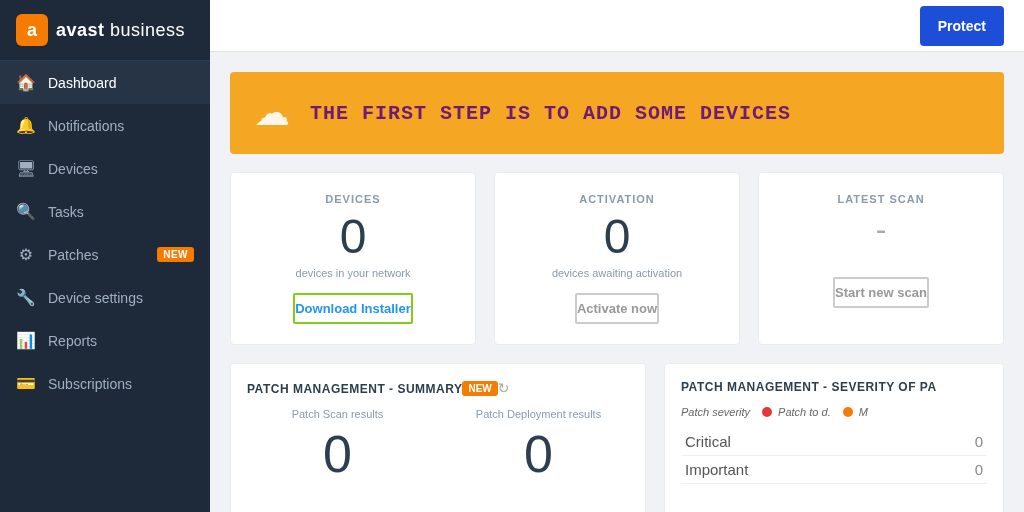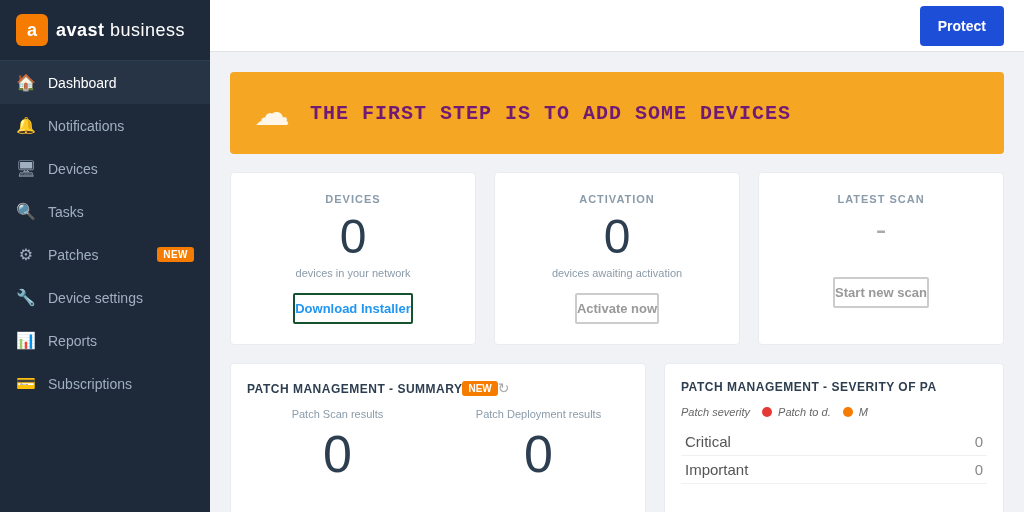--- a/index.html
+++ b/index.html
@@ -161,21 +161,21 @@
       background: white;
       color: #00a8cc;
       padding: 6px 0;
       border-radius: 2px;
       font-size: 13px;
       cursor: pointer;
       font-weight: 700;
     }
     .stat-action-btn.outlined { border-color: #ccc; color: #999; cursor: default; }
     .stat-action-btn.download-highlighted {
-      border: 2px solid #14532d;
+      border: 2px solid #84cc16;
       color: #2196f3;
     }
 
     
     .panels-row {
       display: flex;
       gap: 18px;
     }
 
     .panel {

